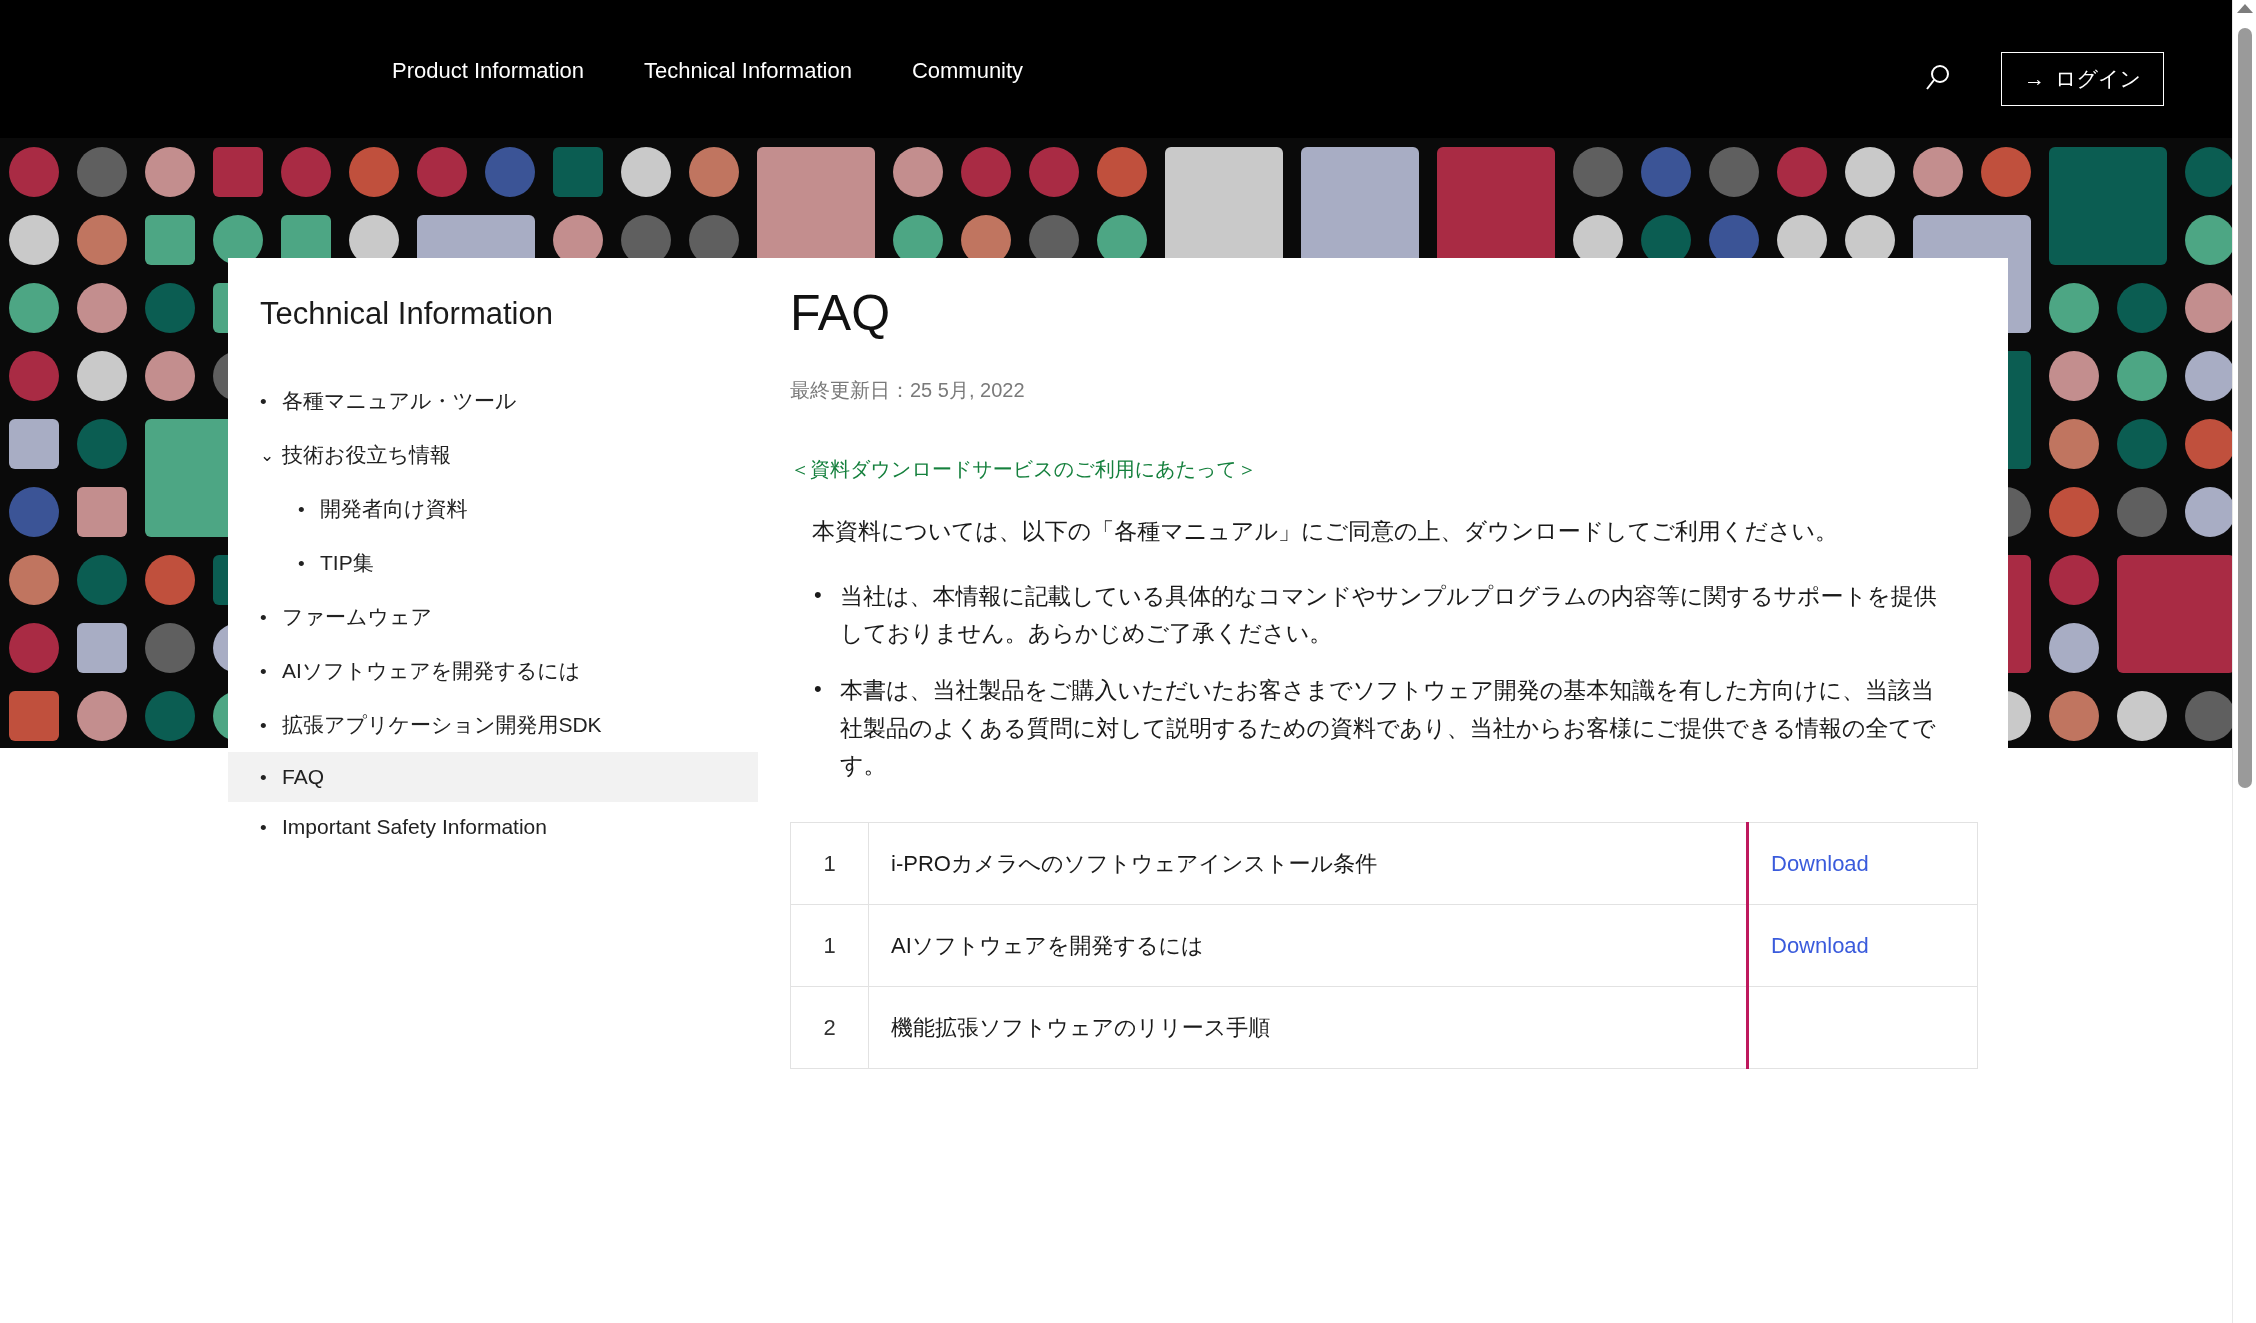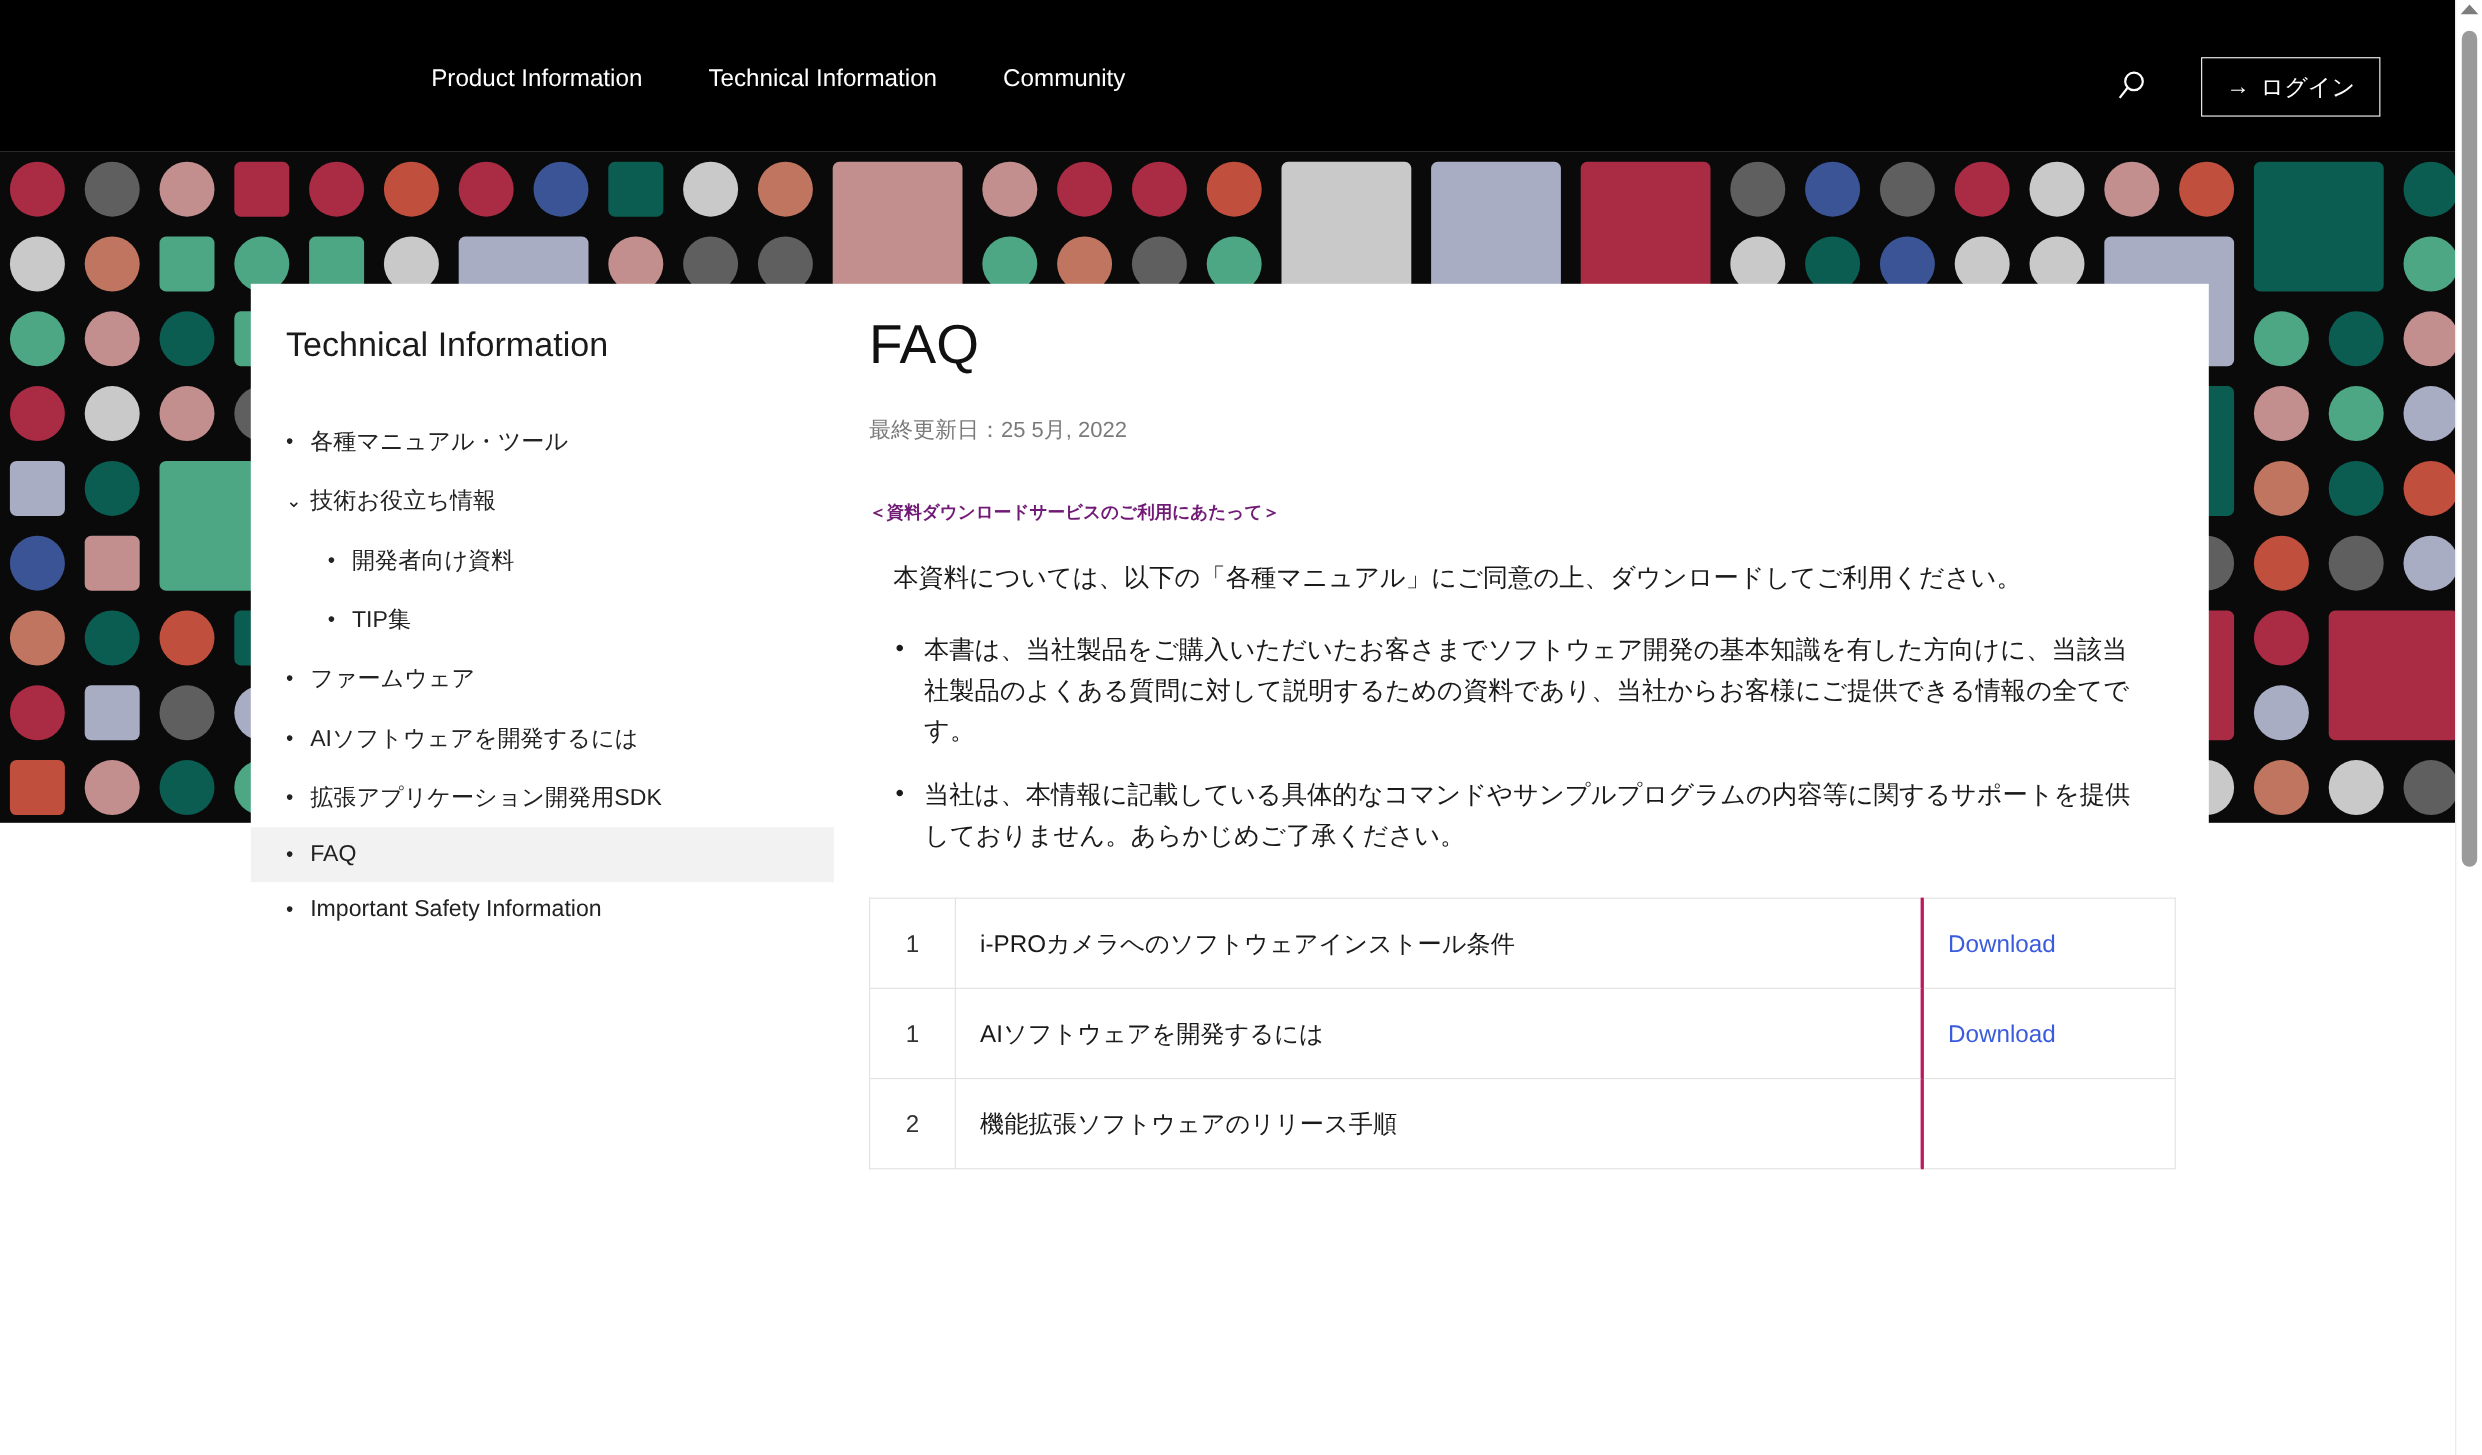--- a/index.html
+++ b/index.html
@@ -128,21 +128,21 @@
     margin-bottom: 36px; line-height: 1.1;
   }
   .updated {
     font-size: 20px; color: #7a7a7a; margin-bottom: 52px;
   }
   .intro {
     font-size: 23px; color: #1a1a1a; line-height: 1.6;
     margin-bottom: 70px;
   }
   .sec-title {
-    font-size: 16px; font-weight: 700; color: #701a75;
+    font-size: 20px; font-weight: 400; color: #15803d;
     margin-bottom: 30px;
   }
   .sec-lead {
     font-size: 23px; color: #1a1a1a; line-height: 1.6;
     margin: 0 0 28px 22px;
   }
   ul.terms { list-style: none; margin: 0 0 38px 22px; }
   ul.terms li {
     position: relative; padding-left: 28px;
     font-size: 23px; color: #1a1a1a; line-height: 1.62;
@@ -508,22 +508,22 @@
     </aside>
 
     <section class="main">
       <h1>FAQ</h1>
       <div class="updated">最終更新日：25 5月, 2022</div>
 
       <div class="sec-title">＜資料ダウンロードサービスのご利用にあたって＞</div>
       <p class="sec-lead">本資料については、以下の「各種マニュアル」にご同意の上、ダウンロードしてご利用ください。</p>
 
       <ul class="terms" id="terms-list">
+          <li>当社は、本情報に記載している具体的なコマンドやサンプルプログラムの内容等に関するサポートを提供しておりません。あらかじめご了承ください。</li>
           <li>本書は、当社製品をご購入いただいたお客さまでソフトウェア開発の基本知識を有した方向けに、当該当社製品のよくある質問に対して説明するための資料であり、当社からお客様にご提供できる情報の全てです。</li>
-          <li>当社は、本情報に記載している具体的なコマンドやサンプルプログラムの内容等に関するサポートを提供しておりません。あらかじめご了承ください。</li>
         </ul>
 
       <table class="faq">
         <tbody id="faq-body">
             <tr>
               <td class="num">1</td>
               <td class="title">i-PROカメラへのソフトウェアインストール条件</td>
               <td class="dl"><a href="#">Download</a></td>
             </tr>
             <tr>

